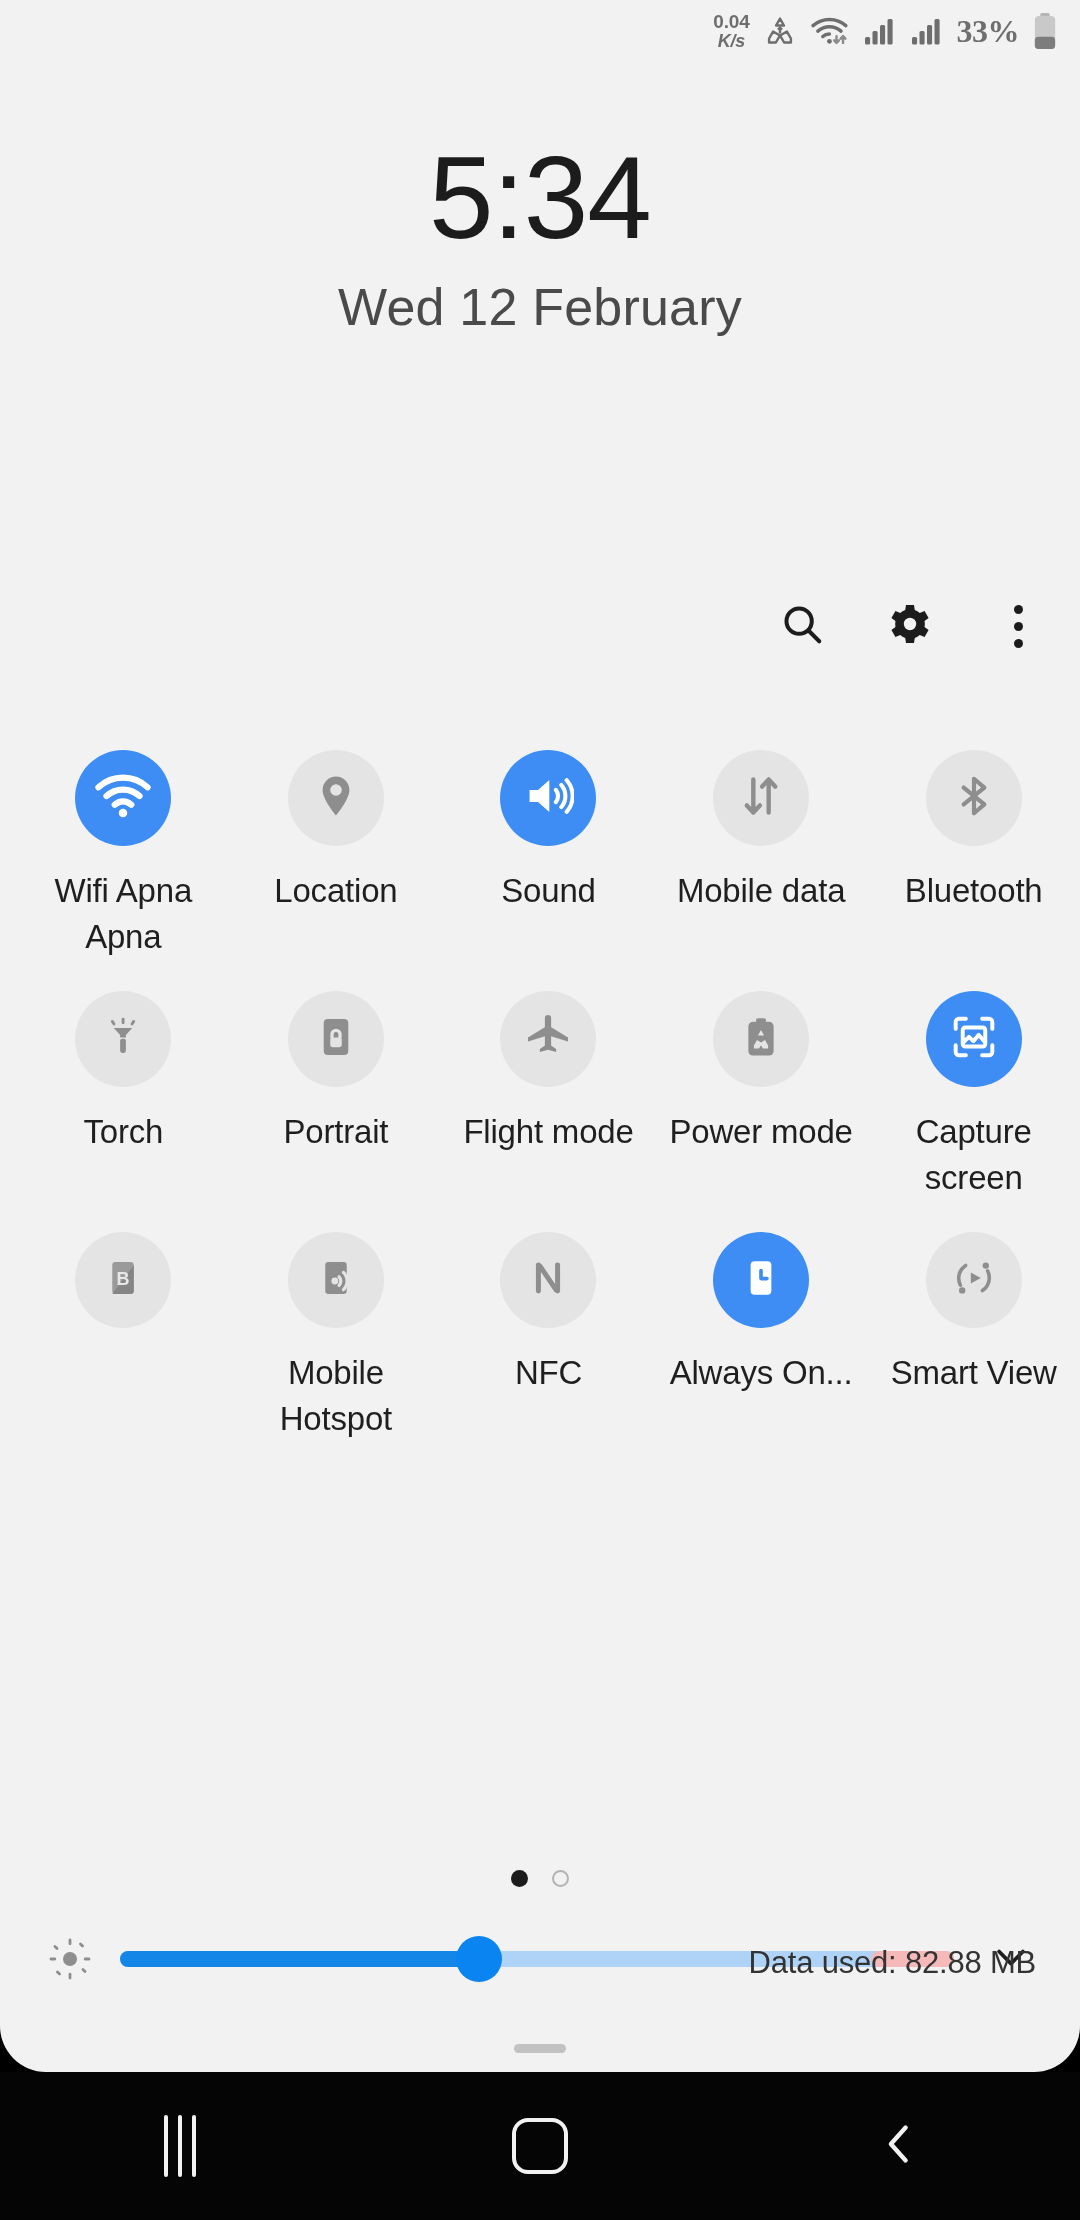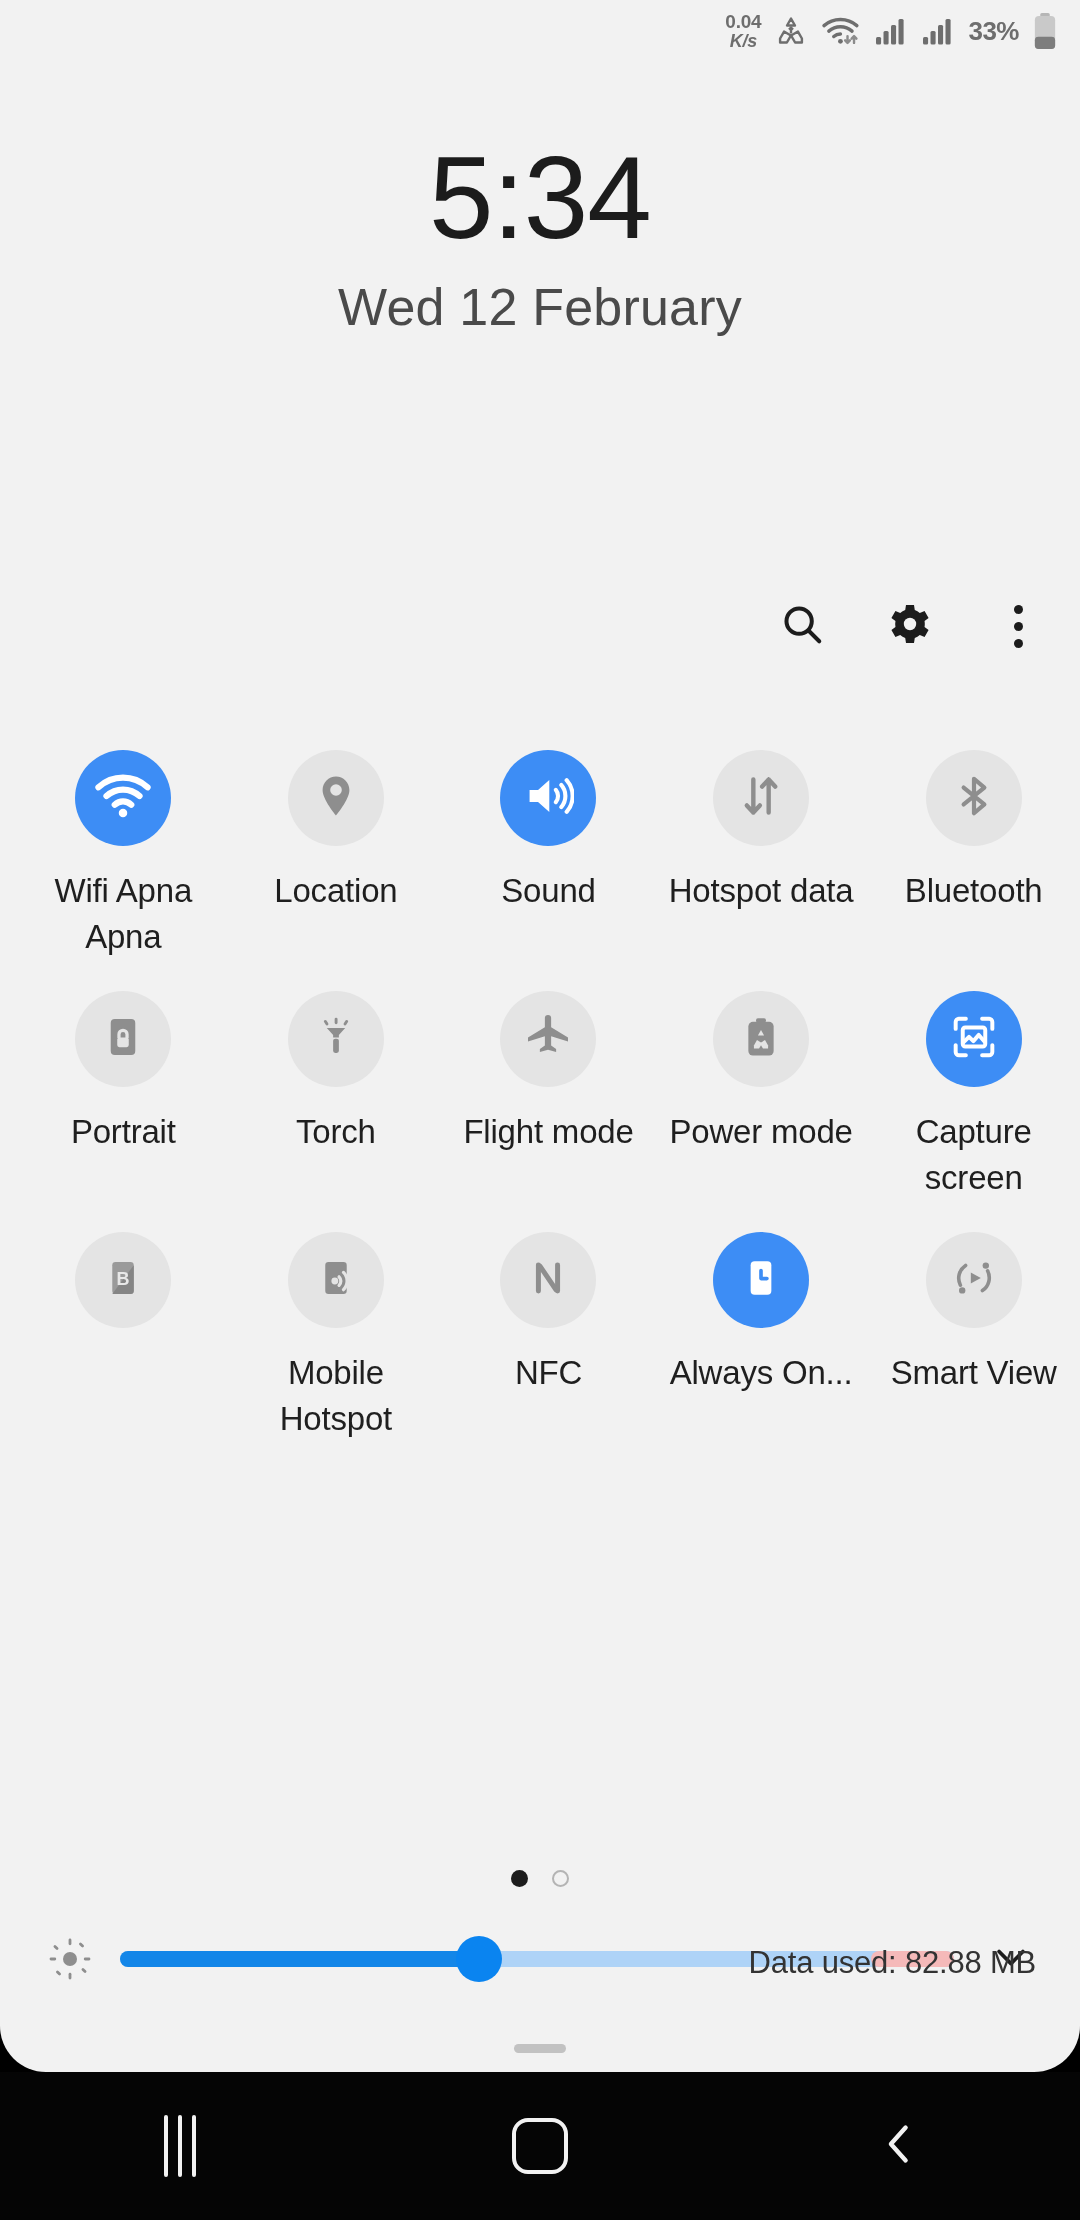--- a/index.html
+++ b/index.html
@@ -29,21 +29,21 @@
     padding-right:22px; gap:13px;
   }
   .net-rate {
     display:flex; flex-direction:column; align-items:center;
     line-height:1.02; color:#6e6e6e;
     font-size:19px; font-weight:700; letter-spacing:-0.2px;
   }
   .net-rate .unit { font-size:18px;font-style:italic; }
   .sb-ico { display:flex; align-items:center; }
   .battery-pct {
-    color:#6e6e6e; font-size:26px; font-weight:700; letter-spacing:-0.5px;
+    color:#6e6e6e; font-size:32px; font-weight:700; letter-spacing:-0.5px;font-family:Liberation Serif, serif;
   }
 
   
   .clock-wrap {
     position:absolute; top:130px; left:0; right:0;
     display:flex; flex-direction:column; align-items:center;
   }
   .clock-time {
     font-size:116px; font-weight:300; color:#1c1c1c;
     letter-spacing:-1px; line-height:1.18;
@@ -303,60 +303,60 @@
 
       <div class="tile">
         <div class="tile-ico">
           <span>
             <svg width="46" height="46" viewBox="0 0 24 24" fill="none" stroke="#8e8e8e" stroke-width="2.3" stroke-linecap="round" stroke-linejoin="round">
               <path d="M8 3.4v17.2M8 20.6 4.6 16.9M8 20.6l3.4-3.7"></path>
               <path d="M16 20.6V3.4M16 3.4l-3.4 3.7M16 3.4l3.4 3.7"></path>
             </svg>
           </span>
         </div>
-        <div class="tile-label">Hotspot data</div>
+        <div class="tile-label">Mobile data</div>
       </div>
 
       <div class="tile">
         <div class="tile-ico">
           <span>
             <svg width="46" height="46" viewBox="0 0 24 24" fill="none" stroke="#8e8e8e" stroke-width="2.2" stroke-linejoin="round" stroke-linecap="round">
               <path d="M6.6 7.6 17.4 16.4 12 21V3l5.4 4.6L6.6 16.4"></path>
             </svg>
           </span>
         </div>
         <div class="tile-label">Bluetooth</div>
-      </div>
-
-      <div class="tile">
-        <div class="tile-ico">
-          <span>
-            <svg width="46" height="46" viewBox="0 0 24 24">
-              <rect x="5.6" y="2.6" width="12.8" height="18.8" rx="2.1" fill="#8e8e8e"></rect>
-              <path d="M9.9 12.5v-1.9a2.1 2.1 0 0 1 4.2 0v1.9" fill="none" stroke="#e4e4e4" stroke-width="1.7"></path>
-              <rect x="9" y="12.2" width="6" height="5.1" rx="1.1" fill="#e4e4e4"></rect>
-            </svg>
-          </span>
-        </div>
-        <div class="tile-label">Portrait</div>
       </div>
 
       <div class="tile">
         <div class="tile-ico">
           <span>
             <svg width="46" height="46" viewBox="0 0 24 24" fill="#8e8e8e">
               <path d="M7.2 7.3h9.6l-3.3 3.6v1.4h-3v-1.4L7.2 7.3z"></path>
               <rect x="10.5" y="12.9" width="3" height="7.4" rx="1.1"></rect>
               <rect x="11.3" y="1.9" width="1.5" height="3.4" rx="0.7"></rect>
               <rect x="6.1" y="3" width="1.5" height="3.1" rx="0.7" transform="rotate(-32 6.85 4.55)"></rect>
               <rect x="16.4" y="3" width="1.5" height="3.1" rx="0.7" transform="rotate(32 17.15 4.55)"></rect>
             </svg>
           </span>
         </div>
         <div class="tile-label">Torch</div>
+      </div>
+
+      <div class="tile">
+        <div class="tile-ico">
+          <span>
+            <svg width="46" height="46" viewBox="0 0 24 24">
+              <rect x="5.6" y="2.6" width="12.8" height="18.8" rx="2.1" fill="#8e8e8e"></rect>
+              <path d="M9.9 12.5v-1.9a2.1 2.1 0 0 1 4.2 0v1.9" fill="none" stroke="#e4e4e4" stroke-width="1.7"></path>
+              <rect x="9" y="12.2" width="6" height="5.1" rx="1.1" fill="#e4e4e4"></rect>
+            </svg>
+          </span>
+        </div>
+        <div class="tile-label">Portrait</div>
       </div>
 
       <div class="tile">
         <div class="tile-ico">
           <span>
             <svg width="50" height="50" viewBox="0 0 24 24" fill="#8e8e8e">
               <path d="M21.6 14.1v-1.9l-8.1-4.9V2.9a1.5 1.5 0 1 0-3 0v4.4l-8.1 4.9v1.9l8.1-2.5v4.5l-2.4 1.7v1.4l3.9-1.1 3.9 1.1v-1.4l-2.4-1.7v-4.5l8.1 2.5z"></path>
             </svg>
           </span>
         </div>

